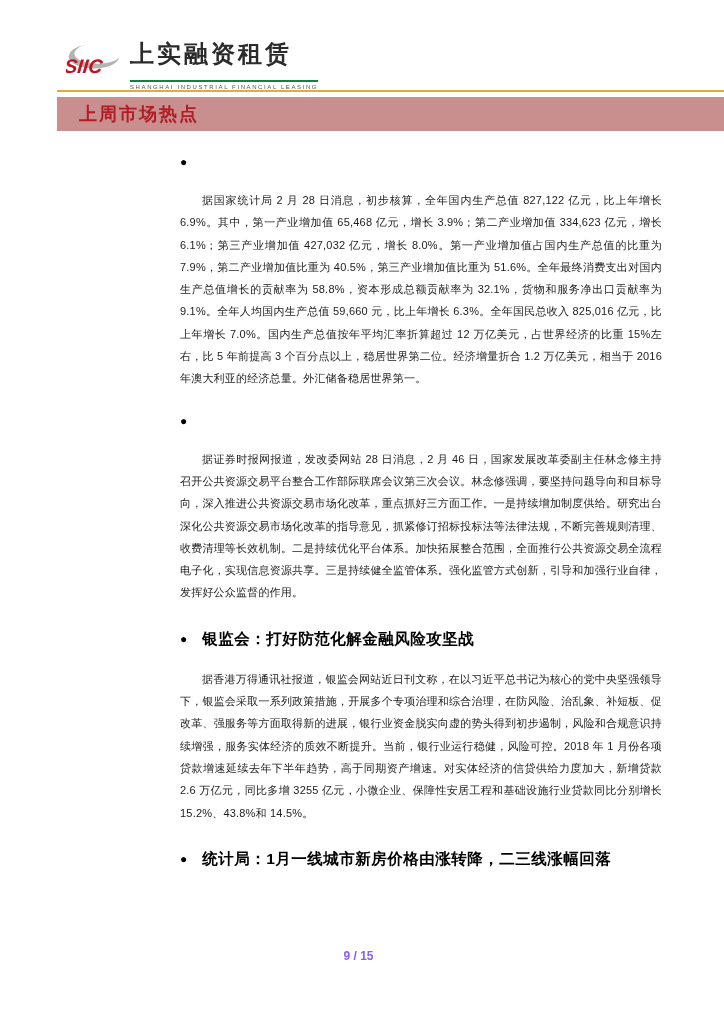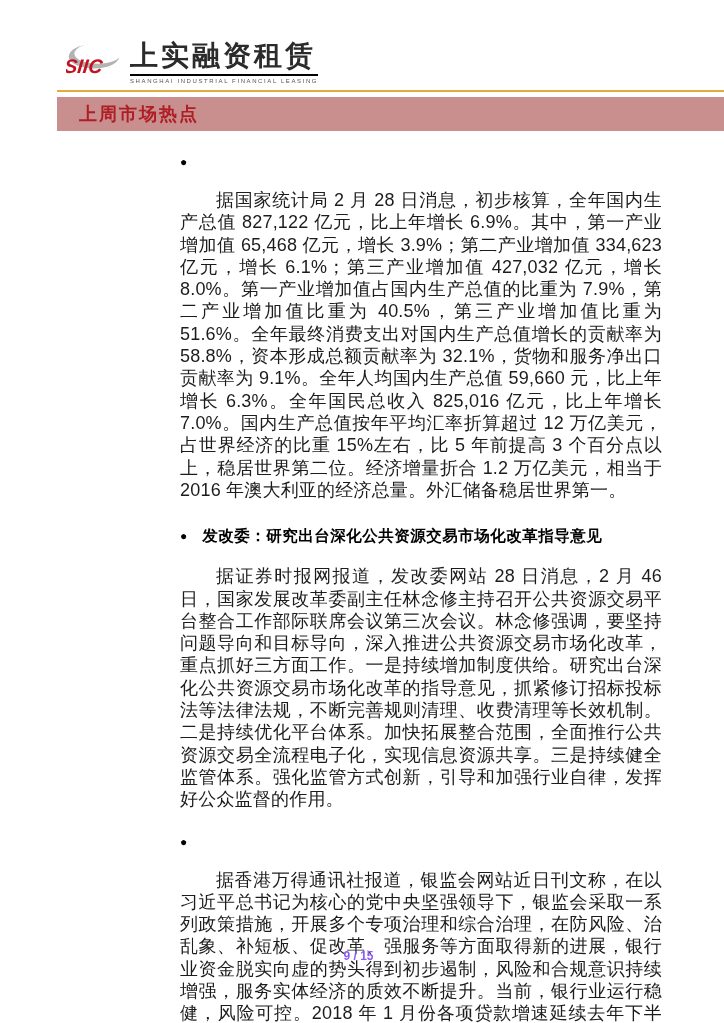--- a/index.html
+++ b/index.html
@@ -25,26 +25,26 @@
     display: flex;
     align-items: flex-start;
   }
   .logo-mark { width: 56px; height: 40px; margin-top: 2px; }
   .logo-names {
     margin-left: 8px;
     display: flex;
     flex-direction: column;
   }
   .logo-cn {
-    font-size: 28px;
+    font-size: 24px;
     font-weight: bold;
     color: #2b2b2b;
     letter-spacing: 3px;
-    border-bottom: 2px solid #000000;
-    padding-bottom: 2px;
+    border-bottom: 2px solid #15803d;
+    padding-bottom: 12px;
     line-height: 1.15;
   }
   .logo-en {
     font-size: 6px;
     letter-spacing: 1.6px;
     color: #555;
     margin-top: 2px;
     white-space: nowrap;
   }
 
@@ -97,21 +97,21 @@
     top: -1px;
   }
   .heading-text {
     font-size: 15.5px;
     font-weight: bold;
     color: #000;
     letter-spacing: 0.5px;
     line-height: 1.3;
   }
   .body-para {
-    font-size: 18px;
+    font-size: 11px;
     line-height: 22.3px;
     text-align: justify;
     text-indent: 2em;
     color: #1c1c1c;
     letter-spacing: 0.2px;
   }
 
   
   .footer {
     position: absolute;
@@ -151,26 +151,26 @@
 
   <div class="content">
 
     <div class="section-heading">
       <span class="bullet">●</span>
     </div>
     <p class="body-para">据国家统计局 2 月 28 日消息，初步核算，全年国内生产总值 827,122 亿元，比上年增长 6.9%。其中，第一产业增加值 65,468 亿元，增长 3.9%；第二产业增加值 334,623 亿元，增长 6.1%；第三产业增加值 427,032 亿元，增长 8.0%。第一产业增加值占国内生产总值的比重为 7.9%，第二产业增加值比重为 40.5%，第三产业增加值比重为 51.6%。全年最终消费支出对国内生产总值增长的贡献率为 58.8%，资本形成总额贡献率为 32.1%，货物和服务净出口贡献率为 9.1%。全年人均国内生产总值 59,660 元，比上年增长 6.3%。全年国民总收入 825,016 亿元，比上年增长 7.0%。国内生产总值按年平均汇率折算超过 12 万亿美元，占世界经济的比重 15%左右，比 5 年前提高 3 个百分点以上，稳居世界第二位。经济增量折合 1.2 万亿美元，相当于 2016 年澳大利亚的经济总量。外汇储备稳居世界第一。</p>
 
     <div class="section-heading">
       <span class="bullet">●</span>
-      <span class="heading-text">发改委：研究出台深化公共资源交易市场化改革指导意见</span>
     </div>
     <p class="body-para">据证券时报网报道，发改委网站 28 日消息，2 月 46 日，国家发展改革委副主任林念修主持召开公共资源交易平台整合工作部际联席会议第三次会议。林念修强调，要坚持问题导向和目标导向，深入推进公共资源交易市场化改革，重点抓好三方面工作。一是持续增加制度供给。研究出台深化公共资源交易市场化改革的指导意见，抓紧修订招标投标法等法律法规，不断完善规则清理、收费清理等长效机制。二是持续优化平台体系。加快拓展整合范围，全面推行公共资源交易全流程电子化，实现信息资源共享。三是持续健全监管体系。强化监管方式创新，引导和加强行业自律，发挥好公众监督的作用。</p>
 
     <div class="section-heading">
       <span class="bullet">●</span>
+      <span class="heading-text">银监会：打好防范化解金融风险攻坚战</span>
     </div>
     <p class="body-para">据香港万得通讯社报道，银监会网站近日刊文称，在以习近平总书记为核心的党中央坚强领导下，银监会采取一系列政策措施，开展多个专项治理和综合治理，在防风险、治乱象、补短板、促改革、强服务等方面取得新的进展，银行业资金脱实向虚的势头得到初步遏制，风险和合规意识持续增强，服务实体经济的质效不断提升。当前，银行业运行稳健，风险可控。2018 年 1 月份各项贷款增速延续去年下半年趋势，高于同期资产增速。对实体经济的信贷供给力度加大，新增贷款 2.6 万亿元，同比多增 3255 亿元，小微企业、保障性安居工程和基础设施行业贷款同比分别增长 15.2%、43.8%和 14.5%。</p>
 
     <div class="section-heading">
       <span class="bullet">●</span>
       <span class="heading-text">统计局：1月一线城市新房价格由涨转降，二三线涨幅回落</span>
     </div>
 
   </div>
 

